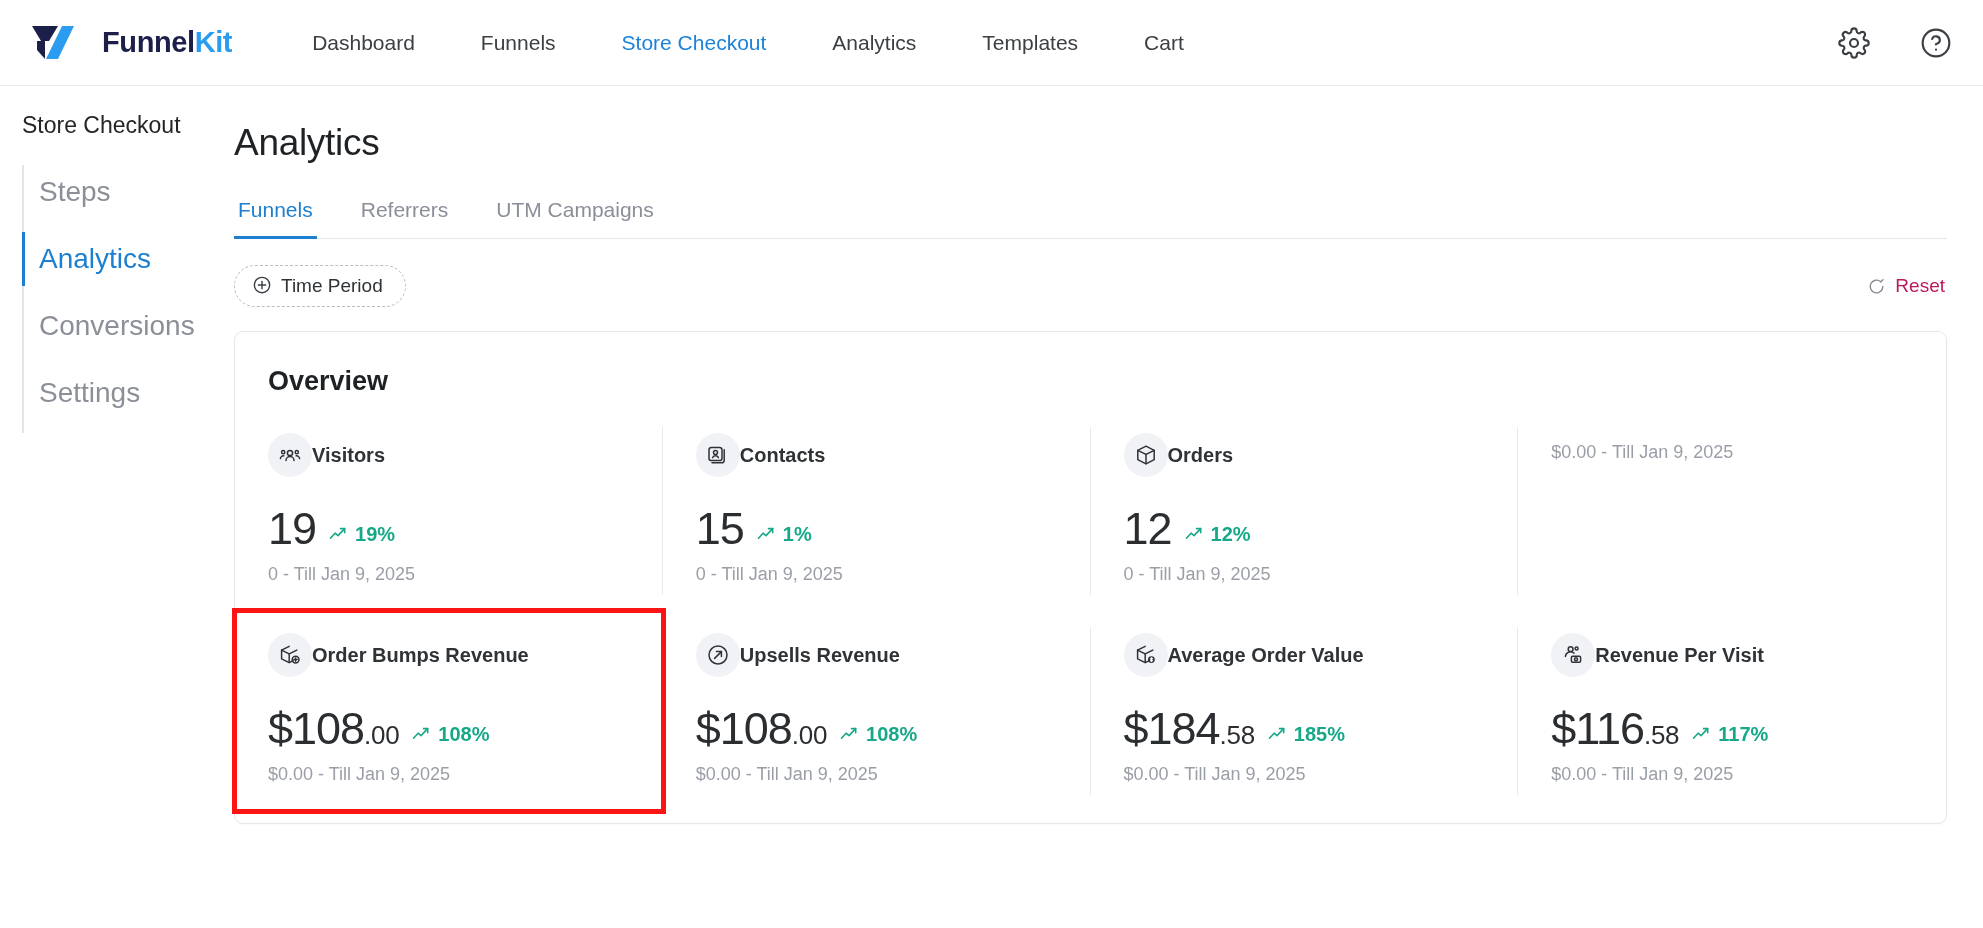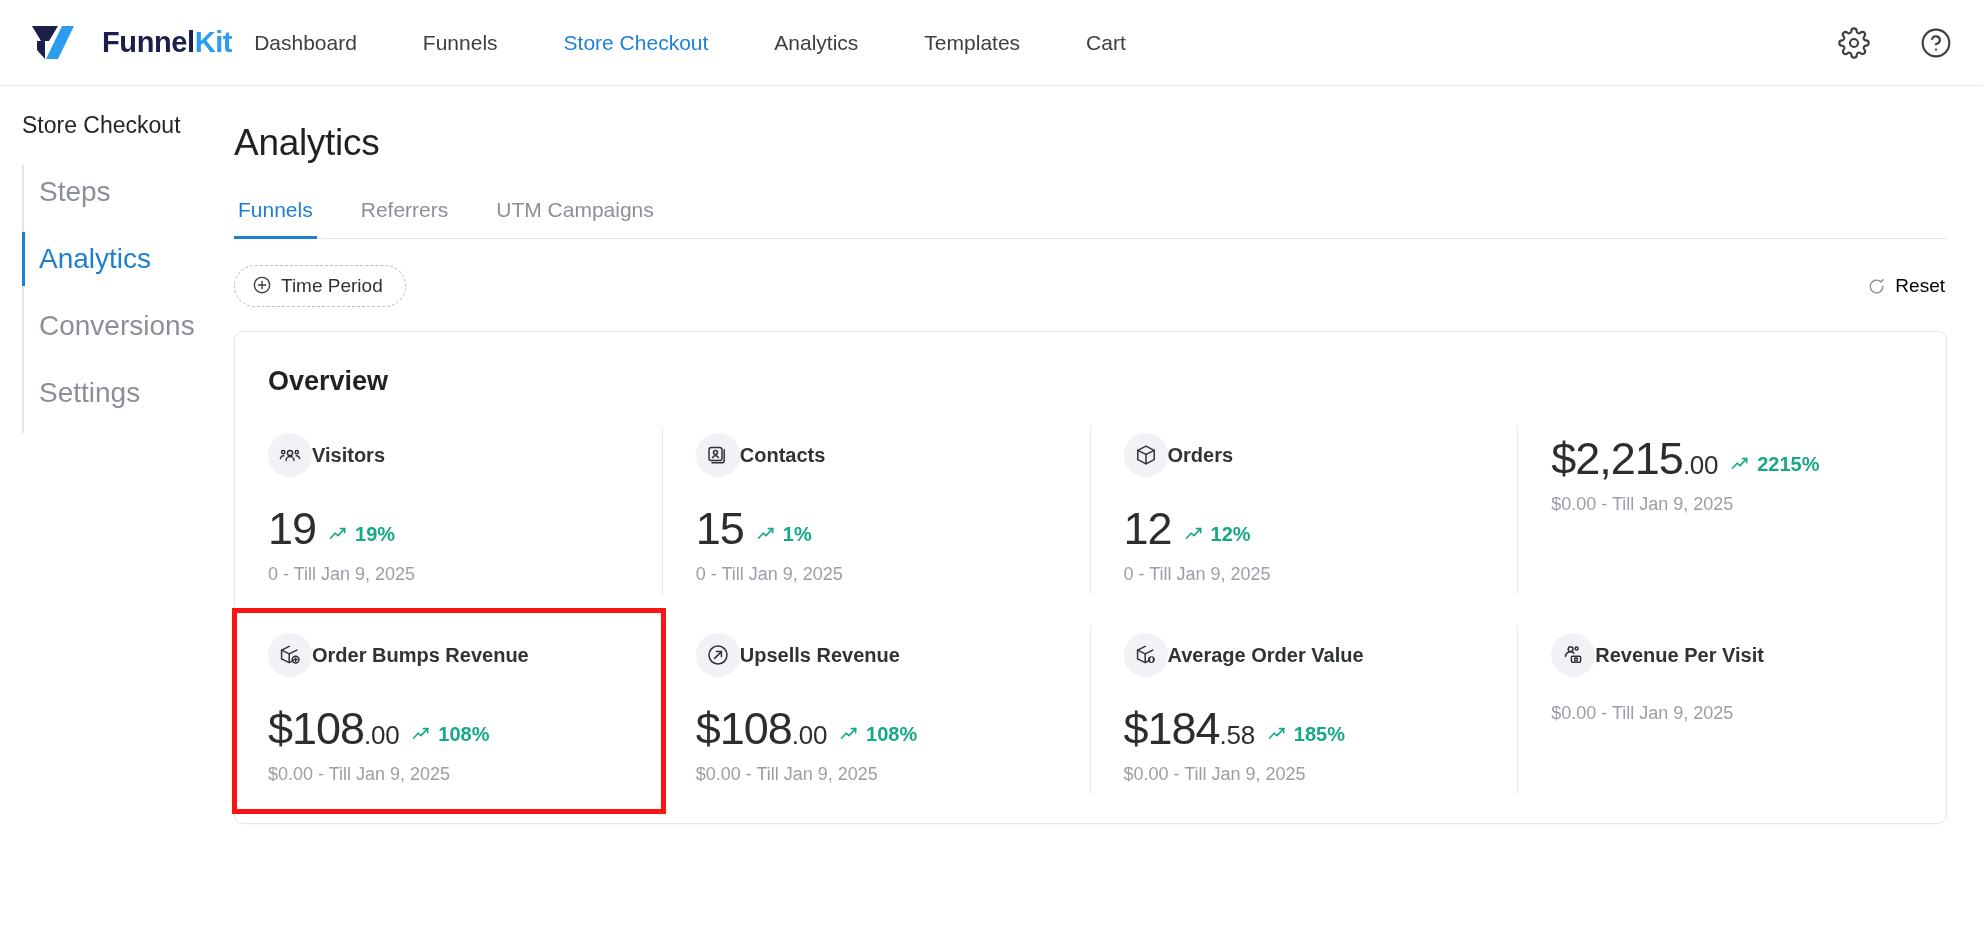--- a/index.html
+++ b/index.html
@@ -20,20 +20,21 @@
     display: flex;
     align-items: center;
     padding: 0 34px 0 28px;
     position: relative;
   }
 
   .brand {
     display: flex;
     align-items: center;
     gap: 10px;
+    margin-right: 58px;
   }
   .brand-mark { width: 64px; height: 44px; flex: none; }
   .brand-text {
     font-size: 29px;
     font-weight: bold;
     letter-spacing: -0.4px;
     white-space: nowrap;
   }
   .brand-text .dark { color: #1c1f4a; }
   .brand-text .blue { color: #2c9cf0; }
@@ -152,21 +153,21 @@
     color: #2f3336;
     cursor: pointer;
     background: #fff;
     white-space: nowrap;
   }
   .reset-btn {
     display: inline-flex;
     align-items: center;
     gap: 9px;
     font-size: 19px;
-    color: #000000;
+    color: #be185d;
     cursor: pointer;
     white-space: nowrap;
     padding-right: 2px;
   }
 
   
   .overview-card {
     margin-top: 24px;
     border: 1px solid #e6e8eb;
     border-radius: 9px;
@@ -410,30 +411,20 @@
                 <polyline points="3,17 8.5,11 12,14 20,5.5"></polyline>
                 <polyline points="15,5.5 20,5.5 20,10.5"></polyline>
               </svg>
               <span>12%</span>
             </div>
           </div>
           <div class="metric-sub">0 - Till Jan 9, 2025</div>
         </div>
 
         <div class="metric-cell">
-          <div class="metric-valuerow">
-            <div class="metric-value"><span>$2,215</span><span class="cents">.00</span></div>
-            <div class="metric-delta">
-              <svg width="20" height="20" viewBox="0 0 24 24" fill="none" stroke="#16a888" stroke-width="1.9" stroke-linecap="round" stroke-linejoin="round">
-                <polyline points="3,17 8.5,11 12,14 20,5.5"></polyline>
-                <polyline points="15,5.5 20,5.5 20,10.5"></polyline>
-              </svg>
-              <span>2215%</span>
-            </div>
-          </div>
           <div class="metric-sub">$0.00 - Till Jan 9, 2025</div>
         </div>
 
         <div class="metric-cell highlight">
           <div class="metric-head">
             <span class="metric-ic">
               <svg width="24" height="24" viewBox="0 0 24 24" fill="none" stroke="#2f3336" stroke-width="1.5" stroke-linecap="round" stroke-linejoin="round">
                 <path d="M11.2 3.3 3.6 7.1v8.7l7.6 3.8 4-2"></path>
                 <path d="M3.6 7.1l7.6 3.8 7.6-3.8"></path>
                 <path d="M11.2 10.9v8.7"></path>
@@ -513,19 +504,29 @@
               <svg width="24" height="24" viewBox="0 0 24 24" fill="none" stroke="#2f3336" stroke-width="1.5" stroke-linecap="round" stroke-linejoin="round">
                 <circle cx="9.6" cy="6.2" r="2.4"></circle>
                 <circle cx="15.6" cy="5.4" r="1.5"></circle>
                 <path d="M4.4 13.4a5.2 5.2 0 0 1 8.6-3.3"></path>
                 <rect x="10.4" y="13.2" width="9.2" height="6" rx="1.3"></rect>
                 <circle cx="15" cy="16.2" r="1.5"></circle>
               </svg>
             </span>
             <span class="metric-label">Revenue Per Visit</span>
           </div>
+          <div class="metric-valuerow">
+            <div class="metric-value"><span>$116</span><span class="cents">.58</span></div>
+            <div class="metric-delta">
+              <svg width="20" height="20" viewBox="0 0 24 24" fill="none" stroke="#16a888" stroke-width="1.9" stroke-linecap="round" stroke-linejoin="round">
+                <polyline points="3,17 8.5,11 12,14 20,5.5"></polyline>
+                <polyline points="15,5.5 20,5.5 20,10.5"></polyline>
+              </svg>
+              <span>117%</span>
+            </div>
+          </div>
           <div class="metric-sub">$0.00 - Till Jan 9, 2025</div>
         </div>
 
       </div>
     </section>
   </main>
 </div>
 
 </body></html>

